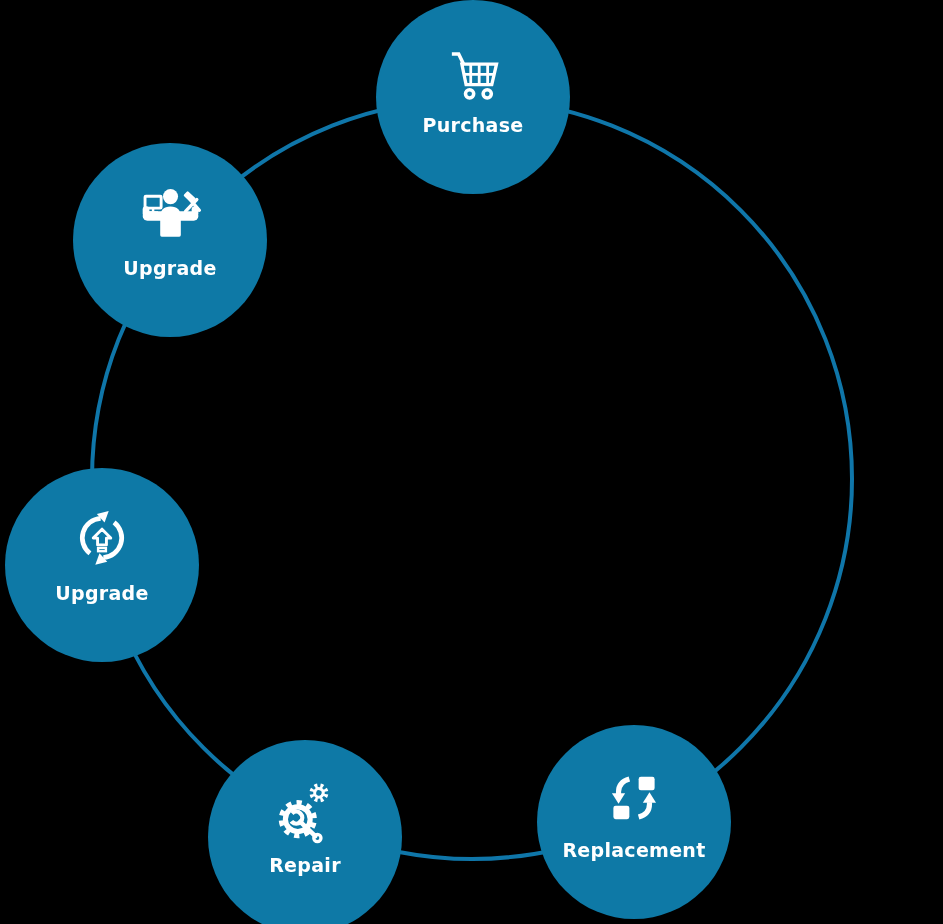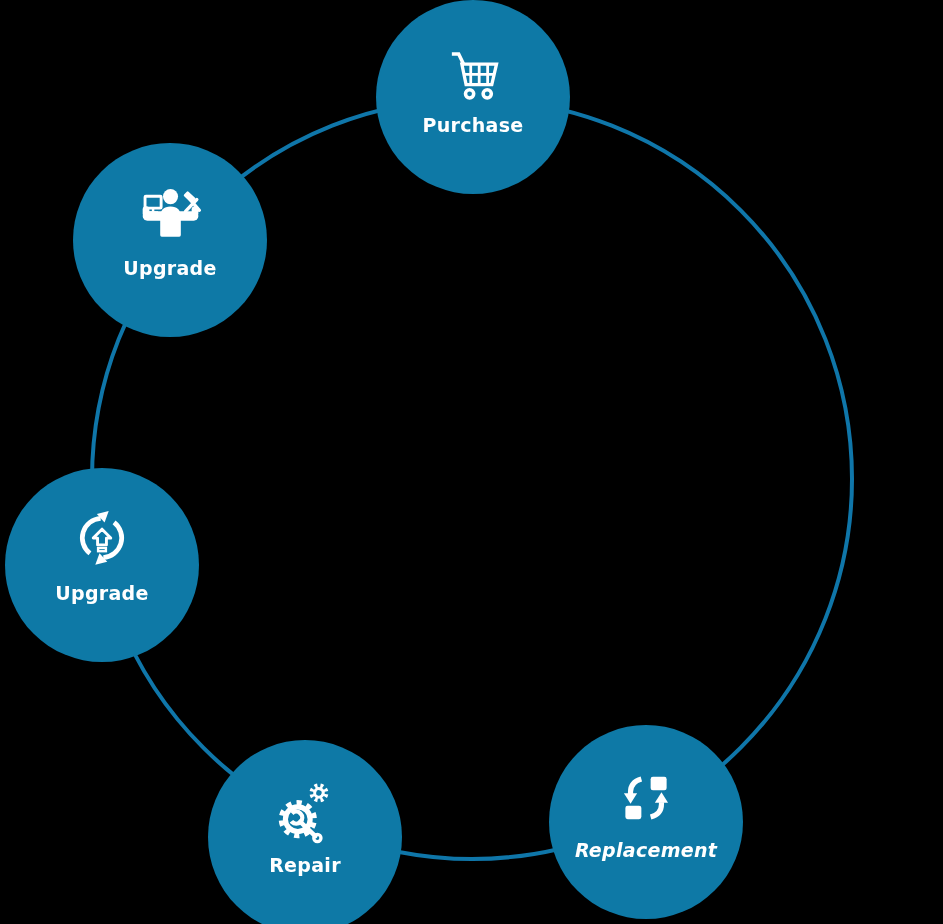--- a/index.html
+++ b/index.html
@@ -20,21 +20,21 @@
     display:flex;flex-direction:column;align-items:center;padding-top:40px;
   }
   .icon{width:66px;height:66px;display:block;}
   .label{
     margin-top:9px;color:var(--label);font-weight:700;font-size:19px;
     letter-spacing:.3px;white-space:nowrap;line-height:1.1;
   }
   .n-purchase{left:376px;top:0;}
   .n-setup{left:669px;top:143px;}
   .n-networking{left:744px;top:468px;}
-  .n-replacement{left:549px;top:725px;font-style:italic;}
+  .n-replacement{left:537px;top:725px;}
   .n-repair{left:208px;top:740px;}
   .n-upgrade{left:5px;top:468px;}
   .n-support{left:73px;top:143px;}
   
   .st{stroke:var(--icon);fill:none;}
   .fw{fill:var(--icon);}
   .fh{fill:var(--node);}
   .tl{stroke:var(--node);fill:none;}
 </style>
 </head>

